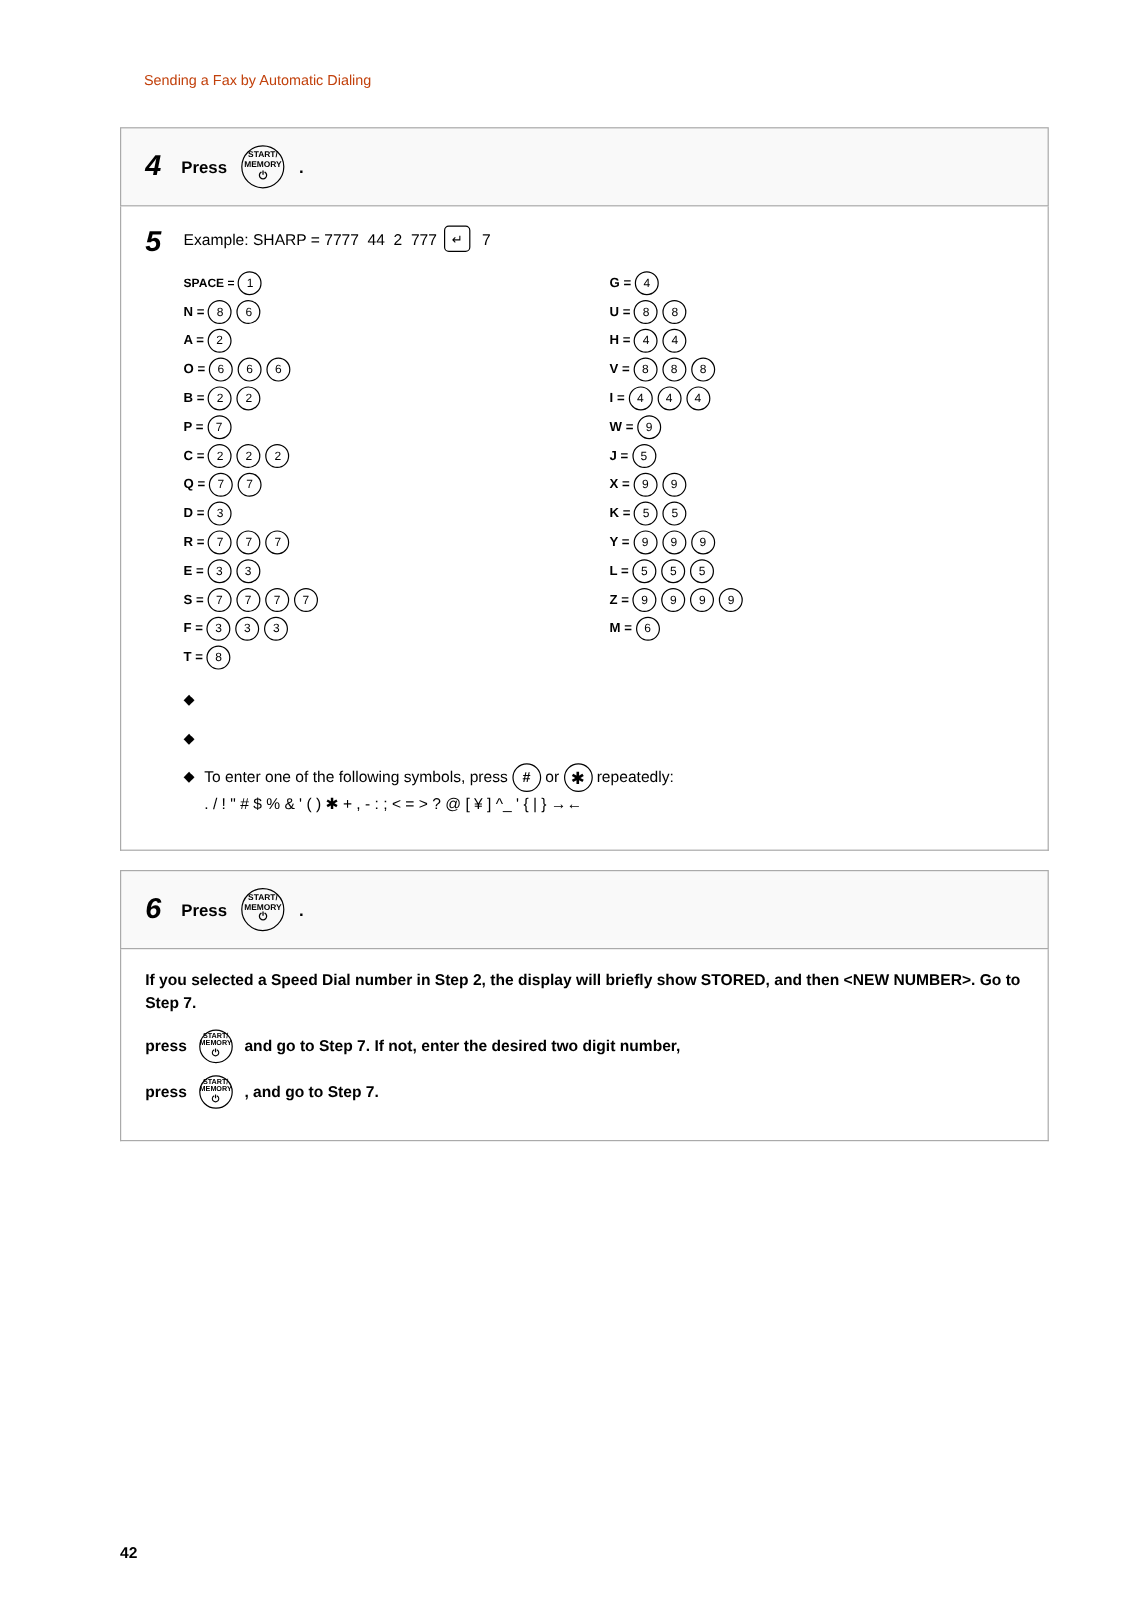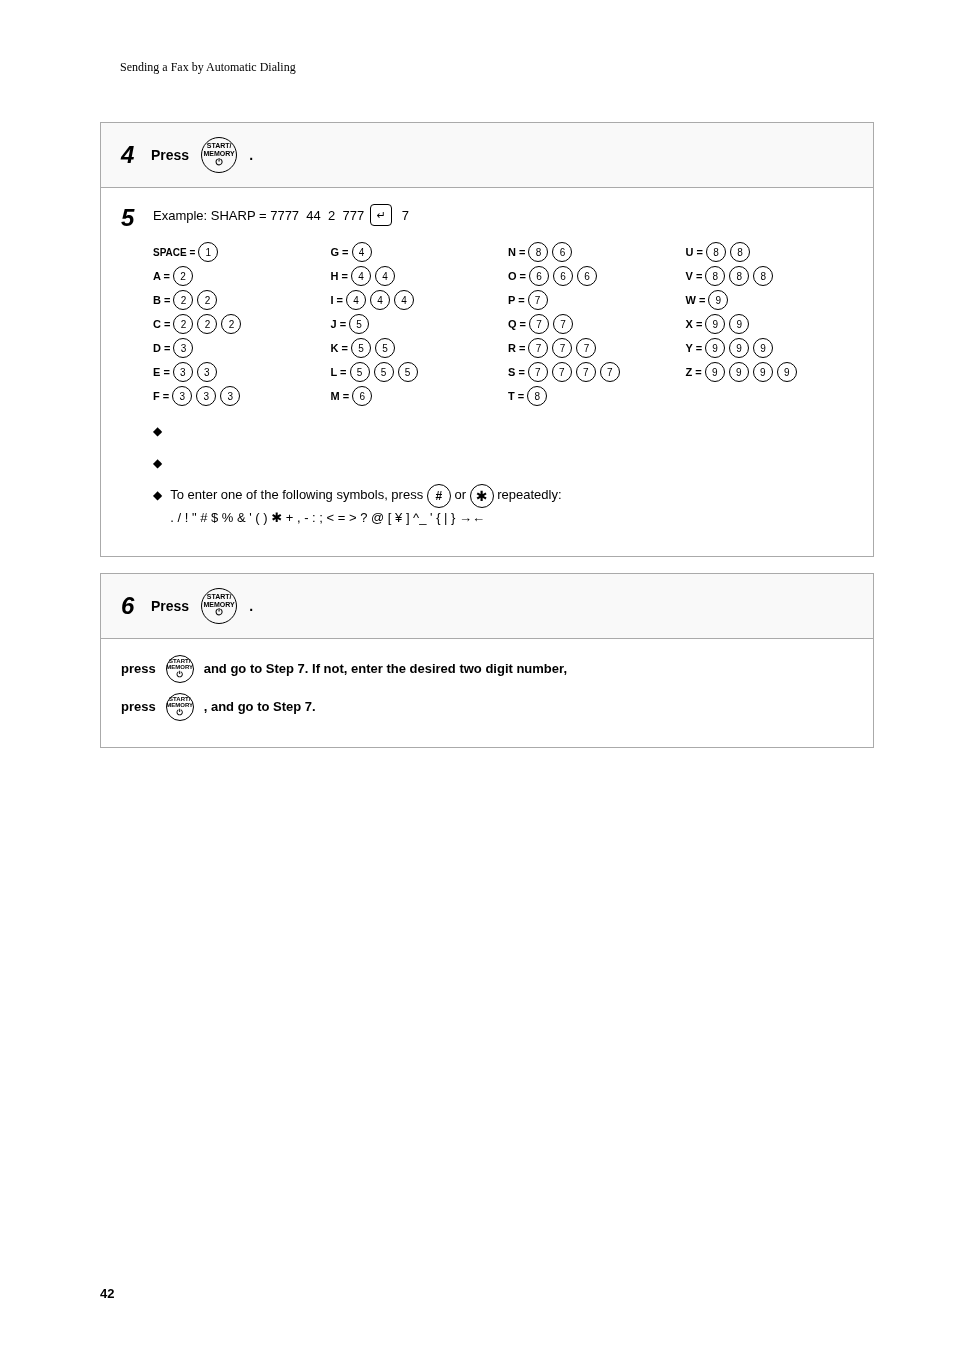--- a/index.html
+++ b/index.html
@@ -28,24 +28,23 @@
       border: 1.5px solid #000;
       border-radius: 50%;
     }
     .corner-circle.tl { top: 28px; left: 38px; }
     .corner-circle.tr { top: 28px; right: 38px; }
     .corner-circle.bl { bottom: 28px; left: 38px; }
     .corner-circle.br { bottom: 28px; right: 38px; }
 
     .page-header {
       font-size: 12px;
-      color: #000000;
-      margin-bottom: 47px;
+      color: #c2410c;
+      margin-bottom: 32px;
       padding-left: 20px;
-      font-family: Liberation Serif, serif;
     }
 
     .step-num {
       font-size: 24px;
       font-weight: bold;
       font-style: italic;
       min-width: 20px;
     }
 
     .btn-circle {
@@ -127,21 +126,21 @@
     .example-line {
       font-size: 13px;
       margin-bottom: 16px;
       display: flex;
       align-items: center;
       gap: 4px;
     }
 
     .key-table {
       display: grid;
-      grid-template-columns: 1fr 1fr 1fr 1fr;
+      grid-template-columns: 1fr 1fr;
       gap: 4px 10px;
       font-size: 11px;
       margin-bottom: 14px;
     }
 
     .key-row {
       display: flex;
       align-items: center;
       gap: 2px;
       white-space: nowrap;
@@ -460,20 +459,21 @@
       <span style="font-size:14px; font-weight:bold;">Press</span>
       <span class="btn-circle">
         <span>START/</span>
         <span>MEMORY</span>
         <span style="font-size:9px;">⏻</span>
       </span>
       <span style="font-size:14px; font-weight:bold;">.</span>
     </div>
 
     <div class="step6-section">
+      <p class="step6-para">If you  selected a Speed Dial number in Step 2, the display will briefly show STORED, and then &lt;NEW NUMBER&gt;. Go to Step 7.</p>
 
       <div class="press-line">
         <span>press</span>
         <span class="btn-circle-sm">
           <span style="font-size:6px;">START/</span>
           <span style="font-size:6px;">MEMORY</span>
           <span style="font-size:8px;">⏻</span>
         </span>
         <span>and go to Step 7. If not, enter the desired two digit number,</span>
       </div>

